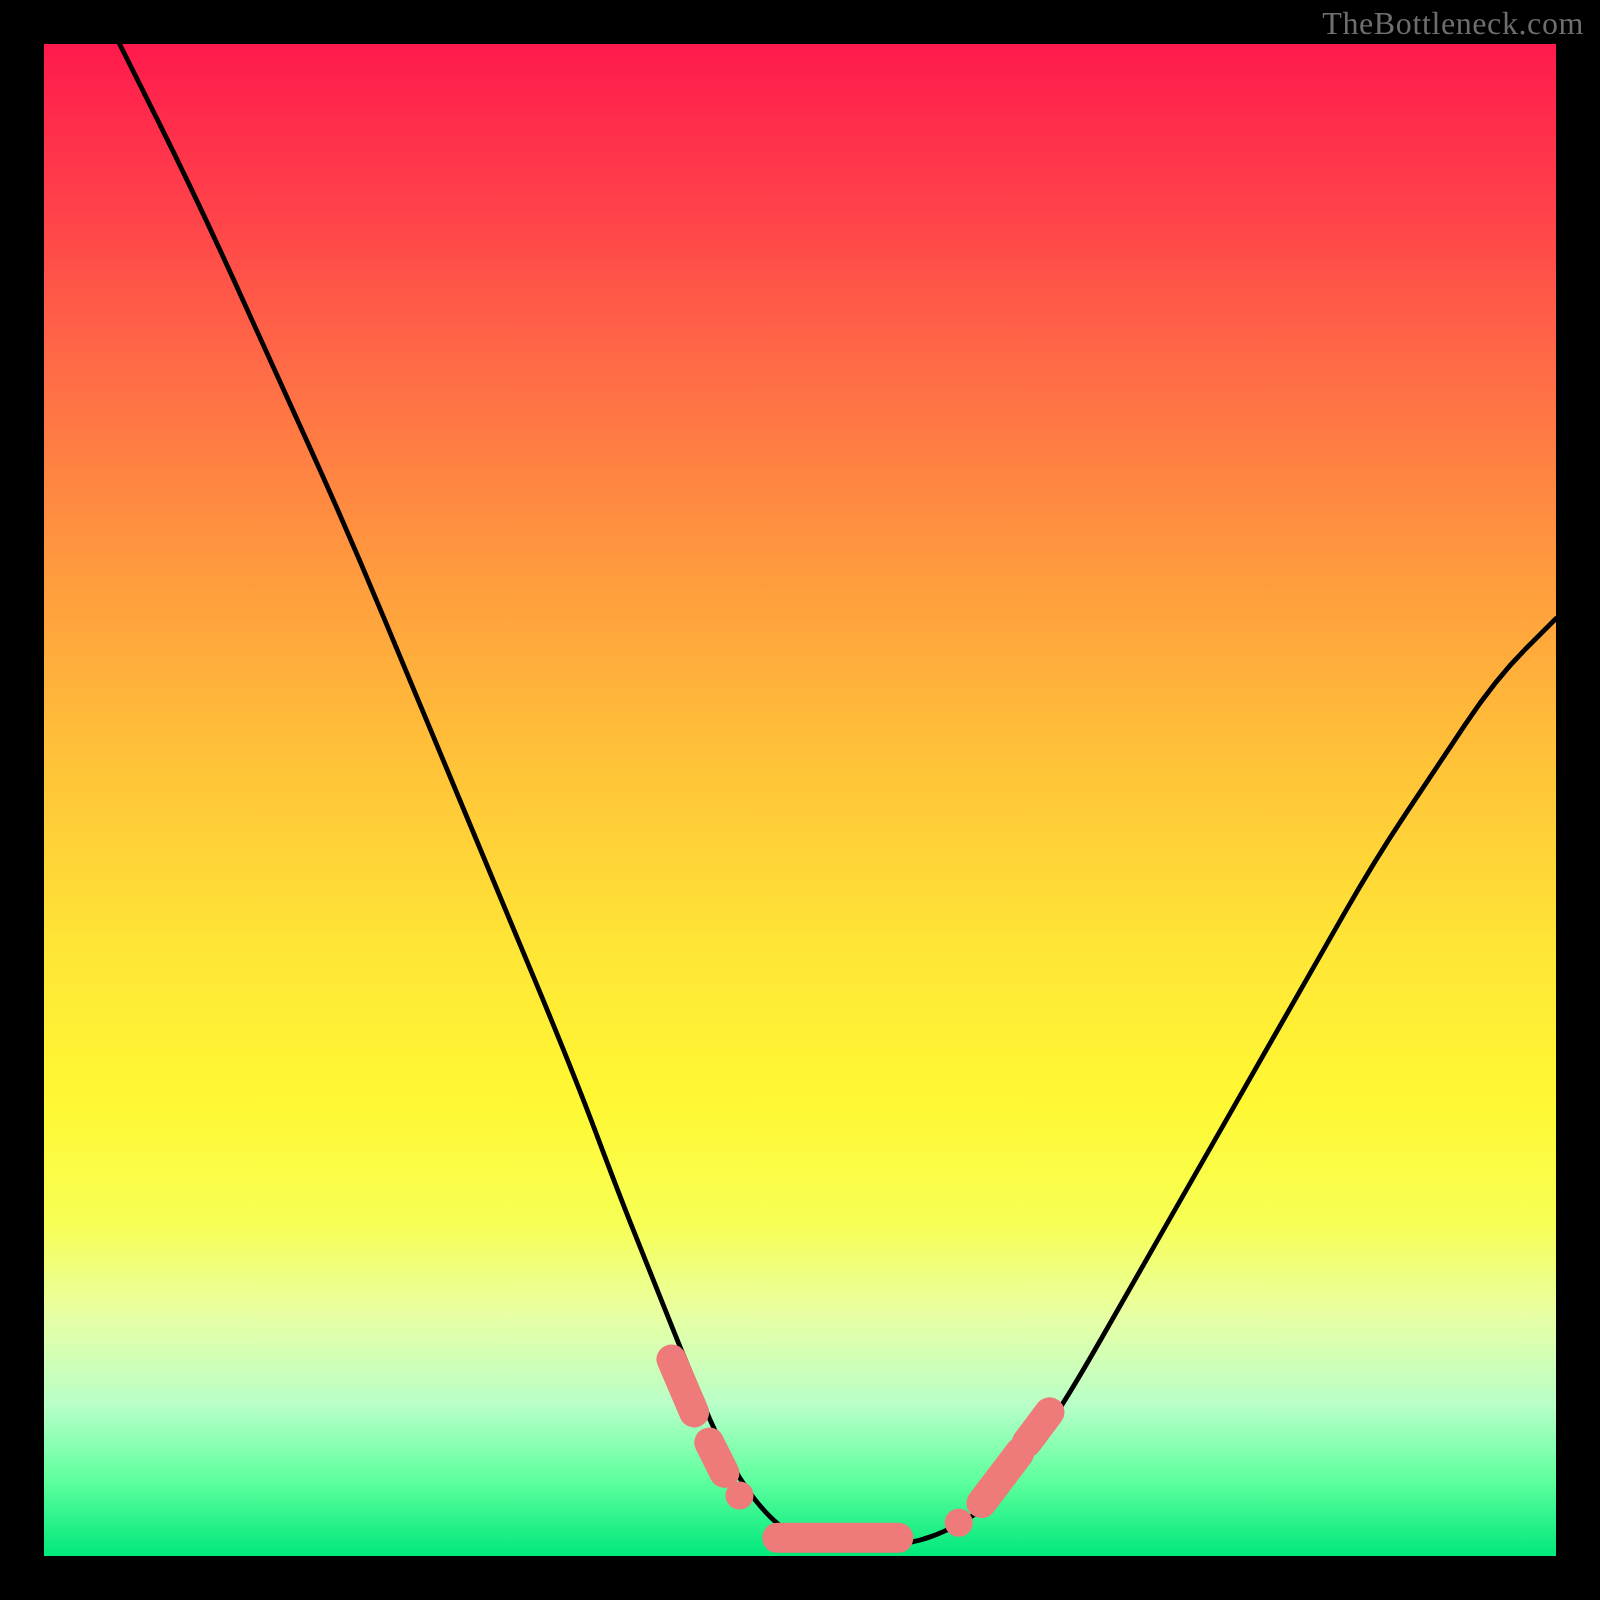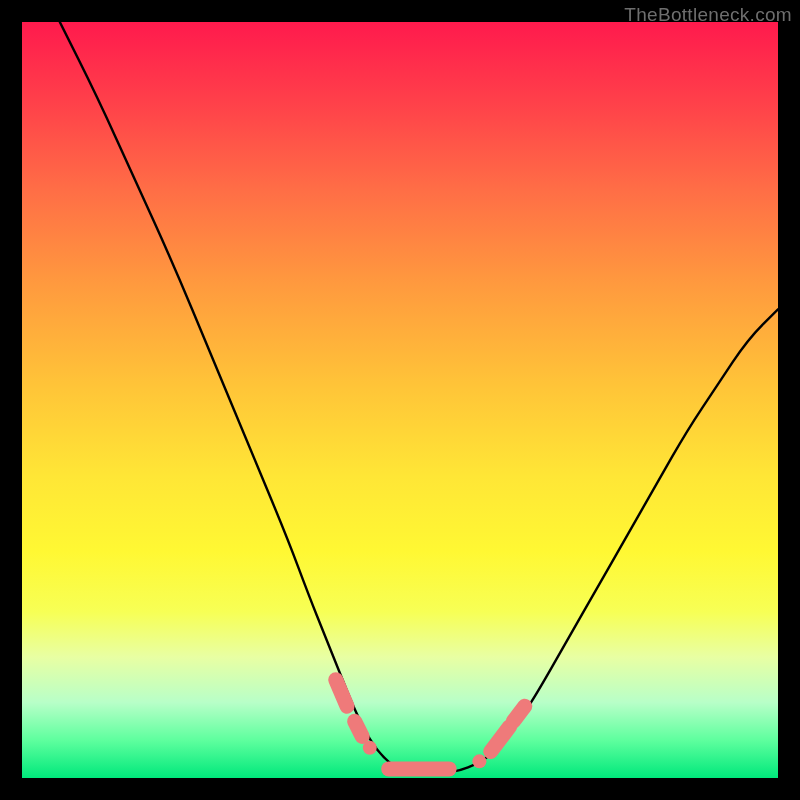--- a/index.html
+++ b/index.html
@@ -47,23 +47,23 @@
     top: 22px;
     width: 756px;
     height: 756px;
     pointer-events: none;
   }
   .watermark {
     position: absolute;
     top: 4px;
     right: 8px;
     color: #6e6e6e;
-    font-size: 19px;
+    font-size: 16px;
     letter-spacing: 0.3px;
-    font-family: Liberation Sans, sans-serif;
+    font-family: Liberation Serif, serif;
     user-select: none;
     margin-left: 36px;
   }
 </style>
 </head>
 <body>
 
 <div class="frame">
 
   <div class="plot"></div>

